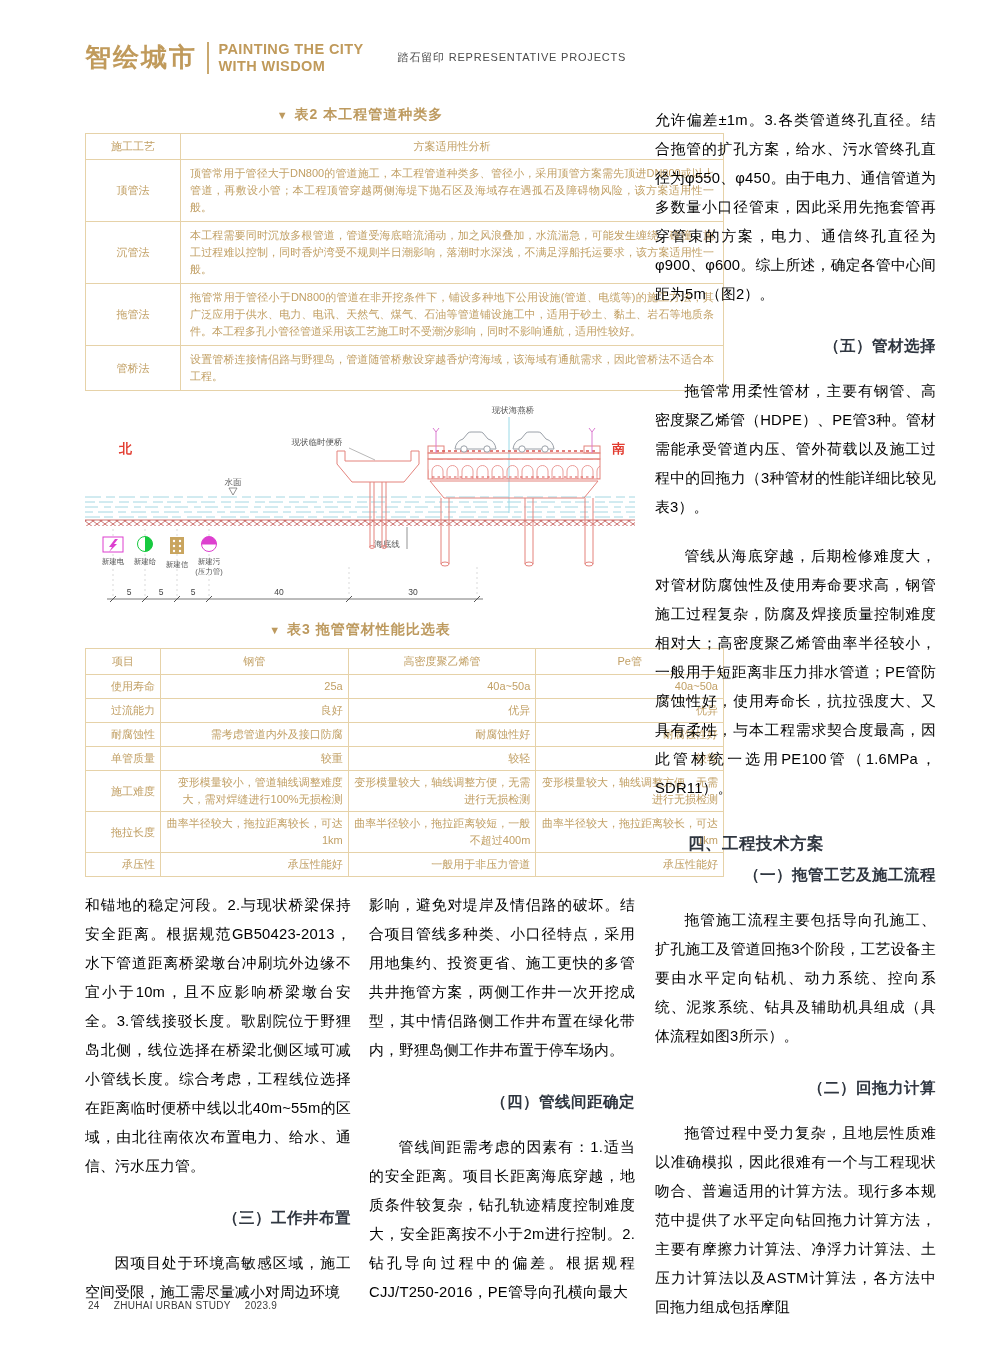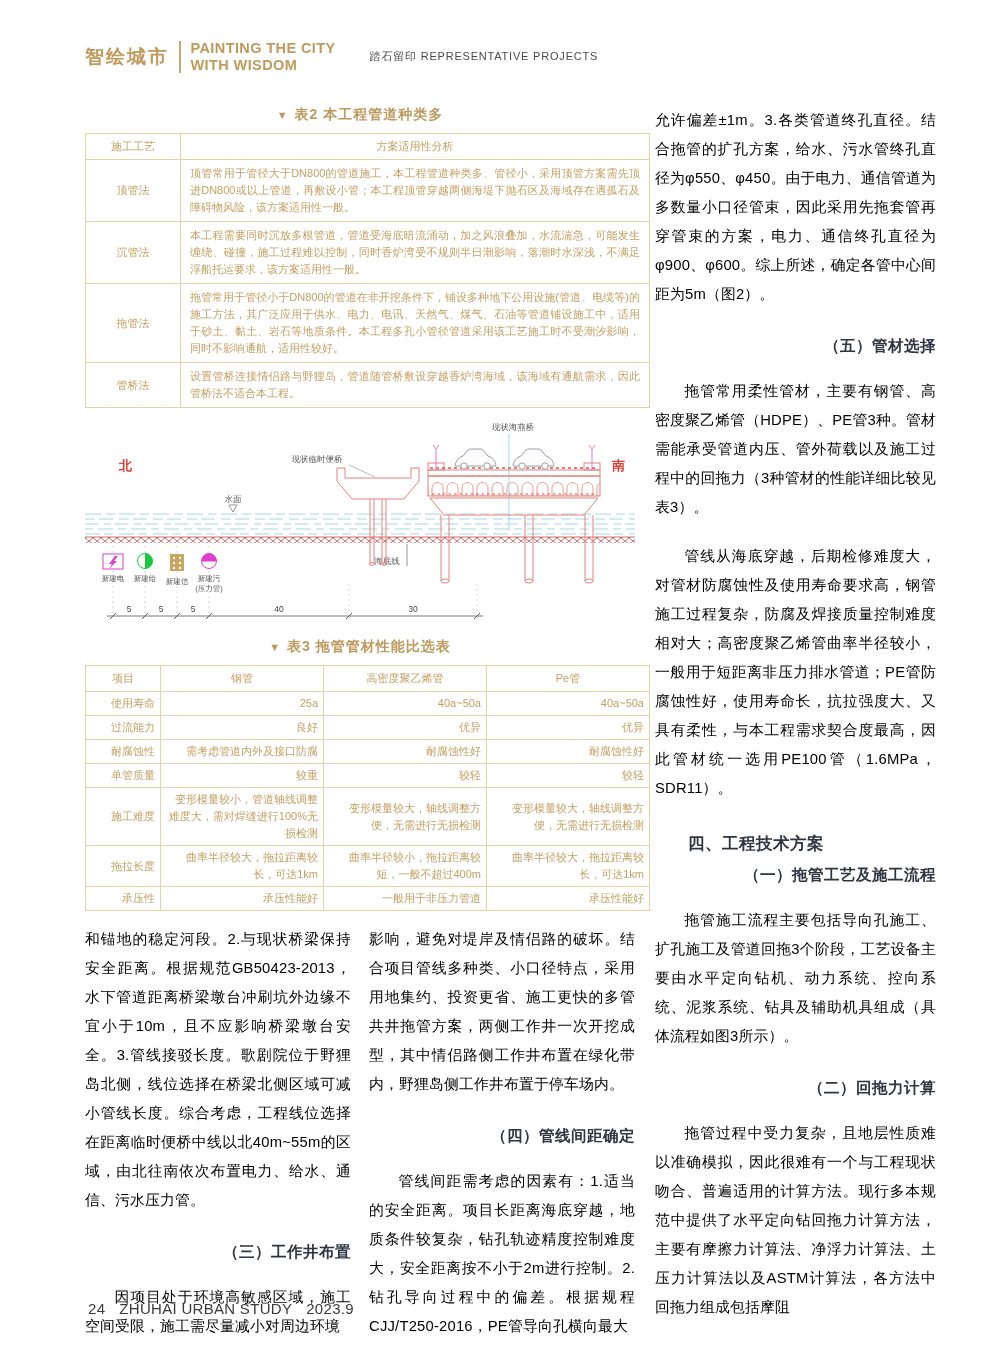--- a/index.html
+++ b/index.html
@@ -1,34 +1,34 @@
 <!DOCTYPE html>
 <html><head>
 <meta charset="utf-8">
 <style>
   html,body{margin:0;padding:0;background:#ffffff;}
   .page{position:relative;width:1006px;height:1365px;background:#fff;overflow:hidden;
         font-family:"Liberation Sans","DejaVu Sans",sans-serif;}
   
   .hdr{position:absolute;top:40px;left:85px;right:70px;display:flex;align-items:center;}
   .brand{display:flex;align-items:center;color:#C09A5B;}
-  .brand-cn{font-size:19px;font-weight:bold;letter-spacing:2px;}
+  .brand-cn{font-size:26px;font-weight:bold;letter-spacing:2px;}
   .brand-div{width:1.5px;height:32px;background:#C9A86F;margin:0 10px;}
   .brand-en{font-size:14.5px;font-weight:bold;line-height:1.15;letter-spacing:0.4px;}
   .section-title{margin-left:34px;color:#4a4a4a;font-size:11px;letter-spacing:0.8px;}
   
   .main{position:absolute;top:102px;left:85px;display:flex;gap:20px;}
   .main-left{width:550px;}
   .col{width:266px;}
   .col-right{width:281px;padding-top:4px;}
   
   .tbl-cap{color:#BD9A5F;font-weight:bold;font-size:14px;text-align:center;
            letter-spacing:1px;margin:4px 0 9px 0;}
   .tbl-cap .tri{font-size:11px;margin-right:6px;}
-  table{border-collapse:collapse;width:565px;table-layout:fixed;}
+  table{border-collapse:collapse;width:639px;table-layout:fixed;}
   td,th{border:1px solid #E6D2A8;color:#C2A065;font-size:11px;line-height:17px;
         padding:5px 9px;vertical-align:middle;font-weight:normal;}
   th{text-align:center;padding:4px 6px;}
   .t2-c1{width:82px;text-align:center;}
   .t2-c2{text-align:justify;}
   .t3 td{text-align:right;padding:3px 5px;}
   .t3 .t3-c1{width:62px;}
   
   .fig{margin-top:10px;}
   .fig-caption{text-align:center;font-size:14.5px;font-weight:bold;color:#333943;
@@ -40,21 +40,21 @@
   .dim-label{fill:#444;font-size:8.5px;}
   
   .para{font-size:14.8px;line-height:29px;color:#000000;text-align:justify;
         letter-spacing:0.2px;margin:0;}
   .indent{text-indent:2em;margin-top:20px;}
   .h-sub{font-size:15.5px;font-weight:bold;color:#2F3640;margin:27px 0 9px 0;
          padding-left:2em;letter-spacing:0.5px;text-align:right;}
   .h-big{font-size:16.5px;font-weight:bold;color:#2F3640;margin:30px 0 9px 0;
          padding-left:2em;letter-spacing:0.5px;}
   
-  .ftr{position:absolute;left:88px;top:1300px;color:#3a3a3a;font-size:15px;letter-spacing:0.3px;}
+  .ftr{position:absolute;left:88px;top:1300px;color:#3a3a3a;font-size:10px;letter-spacing:0.3px;}
   .ftr span{margin-right:14px;}
 </style>
 </head>
 <body>
 
 <div class="page">
 
   <div class="hdr">
     <div class="brand">
       <span class="brand-cn">智绘城市</span>

